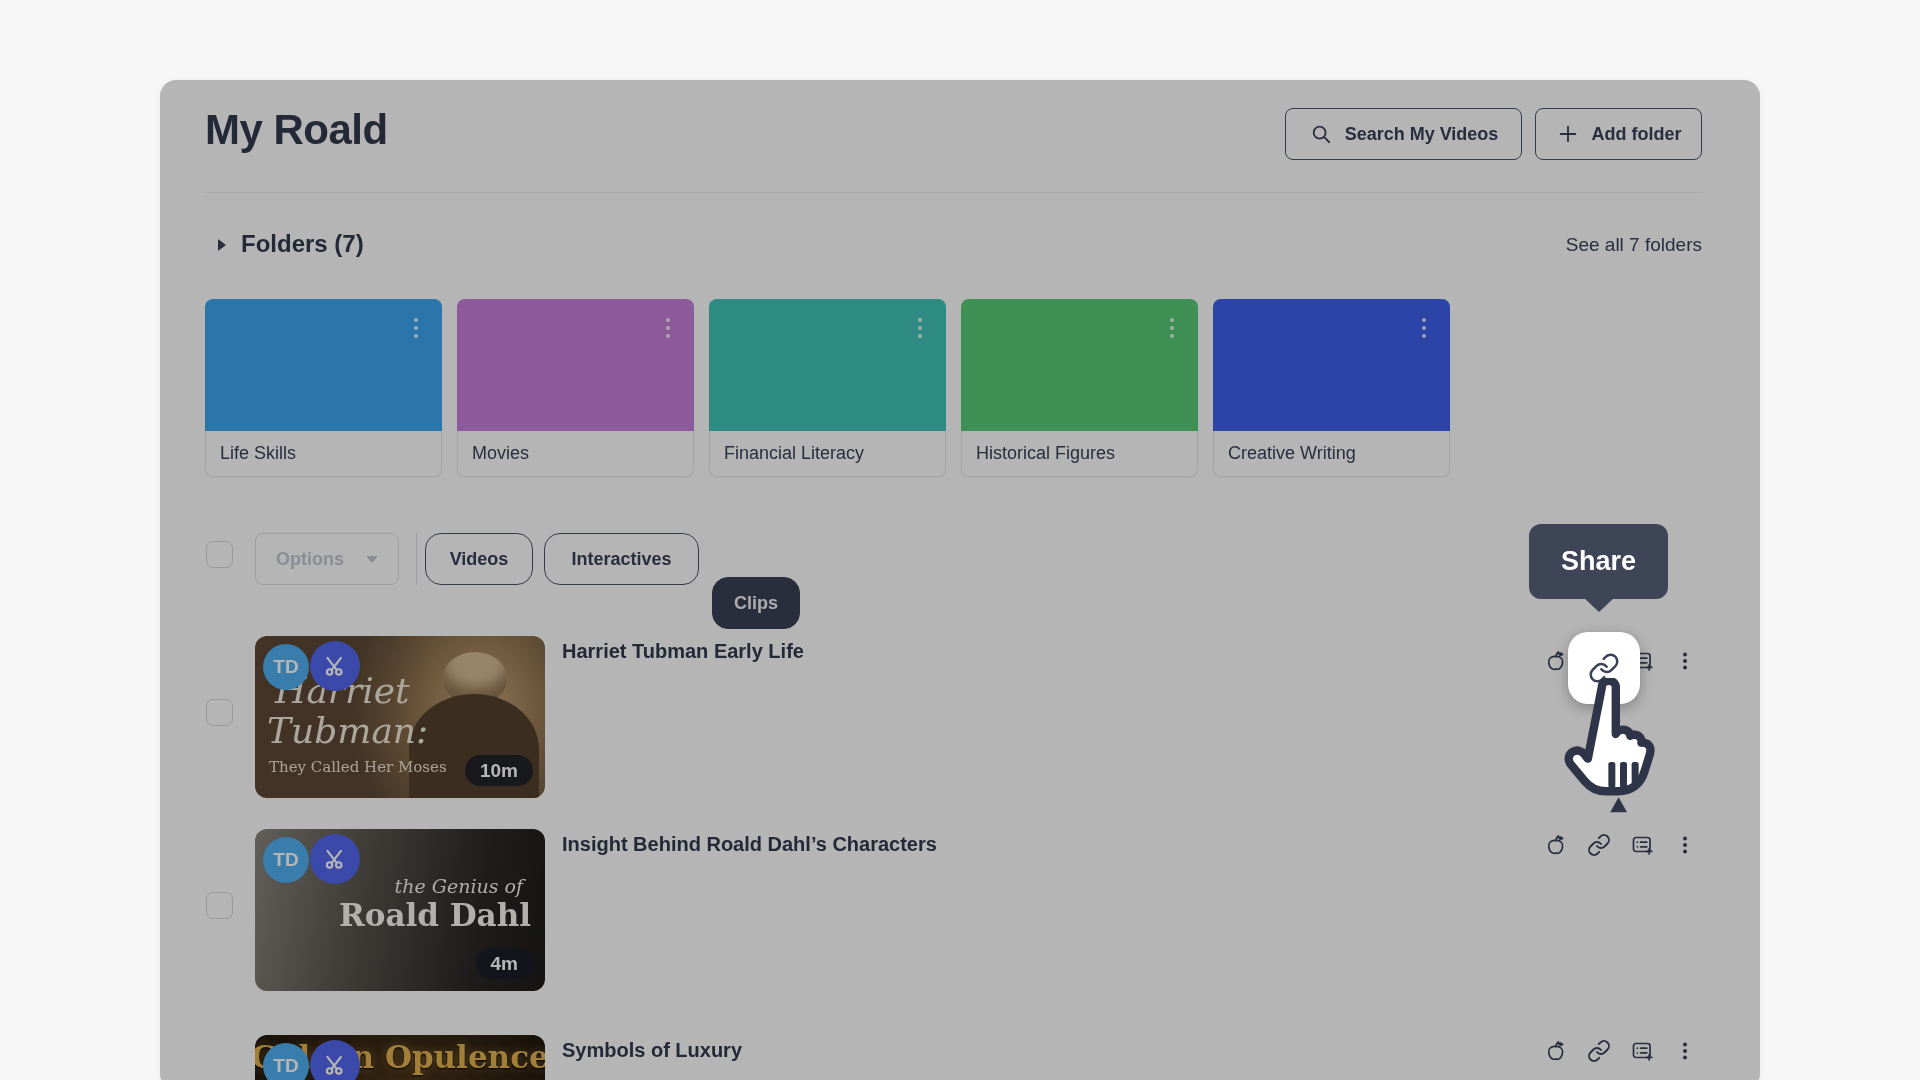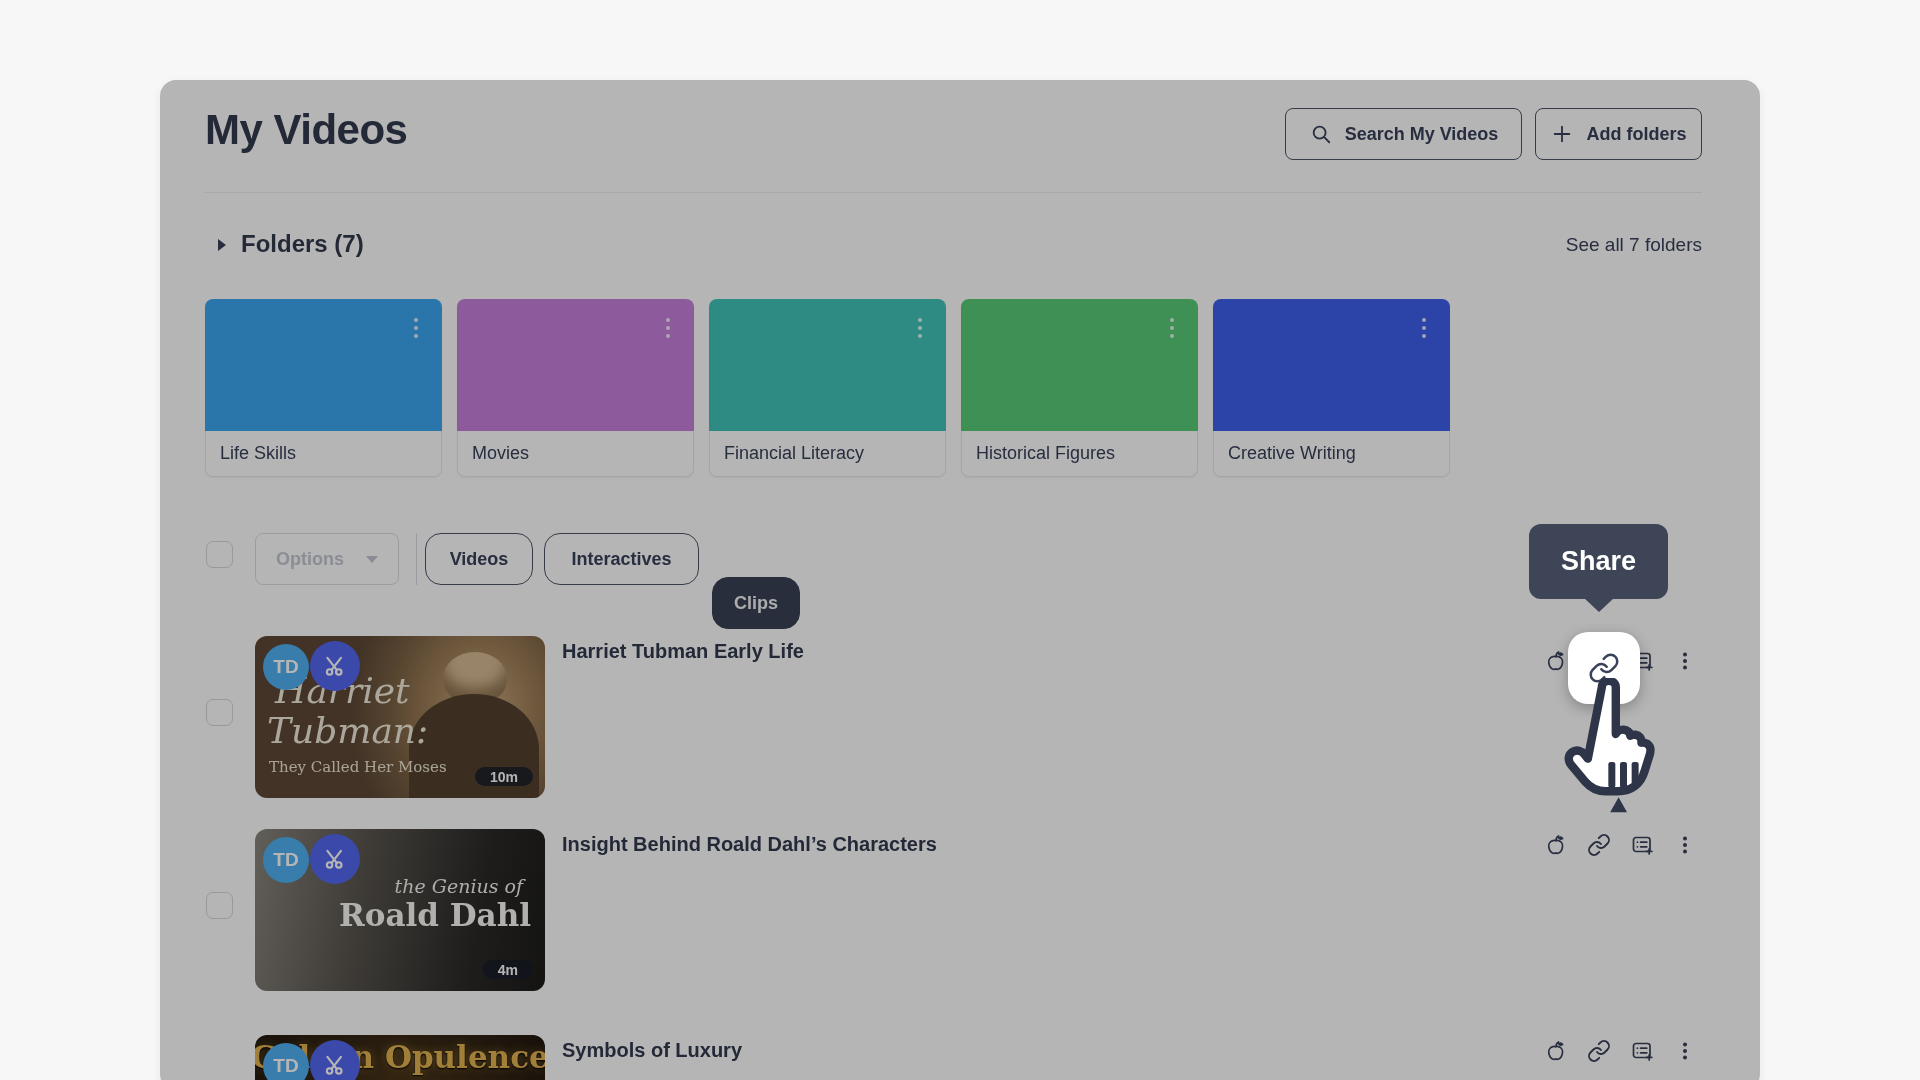--- a/index.html
+++ b/index.html
@@ -60,22 +60,22 @@
   .t-script1 { position:absolute; left:20px; top:34px; font-family:"DejaVu Serif", serif; font-style:italic; font-size:36px; color:#F3EBDC; }
   .t-script2 { position:absolute; left:12px; top:74px; font-family:"DejaVu Serif", serif; font-style:italic; font-size:36px; color:#F3EBDC; }
   .t-script3 { position:absolute; left:14px; top:122px; font-family:"DejaVu Serif", serif; font-size:15px; color:#EFE6D4; }
   .t-genius { position:absolute; right:22px; top:46px; font-family:"DejaVu Serif", serif; font-style:italic; font-size:19px; color:#F4F2EE; }
   .t-roald { position:absolute; right:14px; top:68px; font-family:"DejaVu Serif", serif; font-weight:700; font-size:31px; color:#FAF8F4;text-align:right; }
   .t-opulence { position:absolute; left:50%; transform:translateX(-50%); top:4px; white-space:nowrap; font-family:"DejaVu Serif", serif; font-weight:700; font-size:31px; color:#E3B44F; text-shadow:0 1px 2px #000, 0 0 10px rgba(255,200,90,0.35); }
   .badge-td { position:absolute; left:8px; top:8px; width:46px; height:46px; border-radius:50%; background:#4FB0F2;
               display:flex; align-items:center; justify-content:center; color:#fff; font-size:19px; font-weight:600; }
   .badge-clip { position:absolute; left:55px; top:5px; width:50px; height:50px; border-radius:50%; background:#5368F0;
                 display:flex; align-items:center; justify-content:center; }
-  .pill { position:absolute; right:12px; bottom:12px; height:19px; border-radius:16px; background:rgba(25,29,42,0.82);
-          color:#fff; font-size:14px; font-weight:600; display:flex; align-items:center; padding:0 15px; }
+  .pill { position:absolute; right:12px; bottom:12px; height:31px; border-radius:16px; background:rgba(25,29,42,0.82);
+          color:#fff; font-size:19px; font-weight:600; display:flex; align-items:center; padding:0 15px; }
   .vtitle { position:absolute; left:402px; top:4px; font-size:20px; font-weight:600; color:#333B4F; cursor:pointer; }
   .acts { position:absolute; left:1384px; top:4px; display:flex; gap:19px; }
   .r1 .acts { top:13px; }
   .icon-btn { width:24px; height:24px; color:#39425A; cursor:pointer; display:flex; align-items:center; justify-content:center; }
 
   
   .dim { position:absolute; inset:0; background:rgba(0,0,0,0.29); z-index:50; }
   .spot { z-index:60; }
   .tooltip { position:absolute; left:1369px; top:444px; width:139px; height:75px; background:#3E4557; border-radius:12px;
              display:flex; align-items:center; justify-content:center; color:#fff; font-size:27px; font-weight:600; }
@@ -83,39 +83,39 @@
                    border-left:15px solid transparent; border-right:15px solid transparent; border-top:14px solid #3E4557; }
   .spot-btn { position:absolute; left:1408px; top:552px; width:72px; height:72px; border-radius:20px; background:#fff;
               box-shadow:0 4px 14px rgba(0,0,0,0.28); display:flex; align-items:center; justify-content:center; color:#39425A; cursor:pointer; }
   .hand { position:absolute; left:1399px; top:598px; width:108px; height:138px; pointer-events:none; }
 </style>
 </head>
 <body>
 
 <div class="card">
 
-  <div class="h1">My Videos</div>
+  <div class="h1">My Roald</div>
 
   <div class="btn btn-search">
     <span class="icon-btn">
       <svg width="22" height="22" viewBox="0 0 24 24" fill="none" stroke="currentColor" stroke-width="2" stroke-linecap="round">
           <circle cx="10.5" cy="10.5" r="6.5"></circle>
           <path d="M15.5 15.5 21 21"></path>
         </svg>
     </span>
     <span>Search My Videos</span>
   </div>
 
   <div class="btn btn-addfolder">
     <span class="icon-btn">
       <svg width="22" height="22" viewBox="0 0 24 24" fill="none" stroke="currentColor" stroke-width="2" stroke-linecap="round">
           <path d="M12 4v16M4 12h16"></path>
         </svg>
     </span>
-    <span>Add folders</span>
+    <span>Add folder</span>
   </div>
 
   <div class="hr"></div>
 
   <div class="folders-head">
     <span class="disclosure"></span>
     <span class="folders-title">Folders (7)</span>
     <span class="see-all">See all 7 folders</span>
   </div>
 

